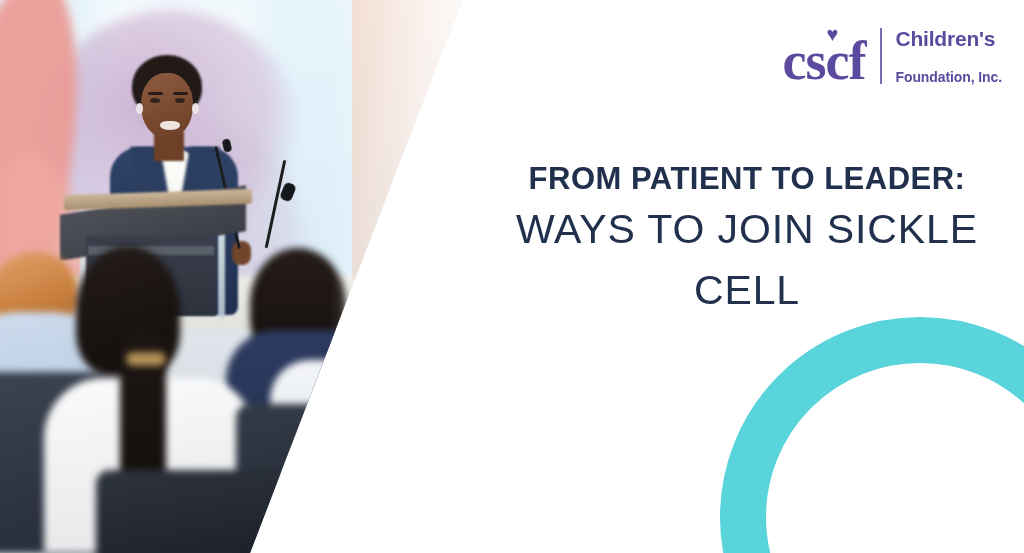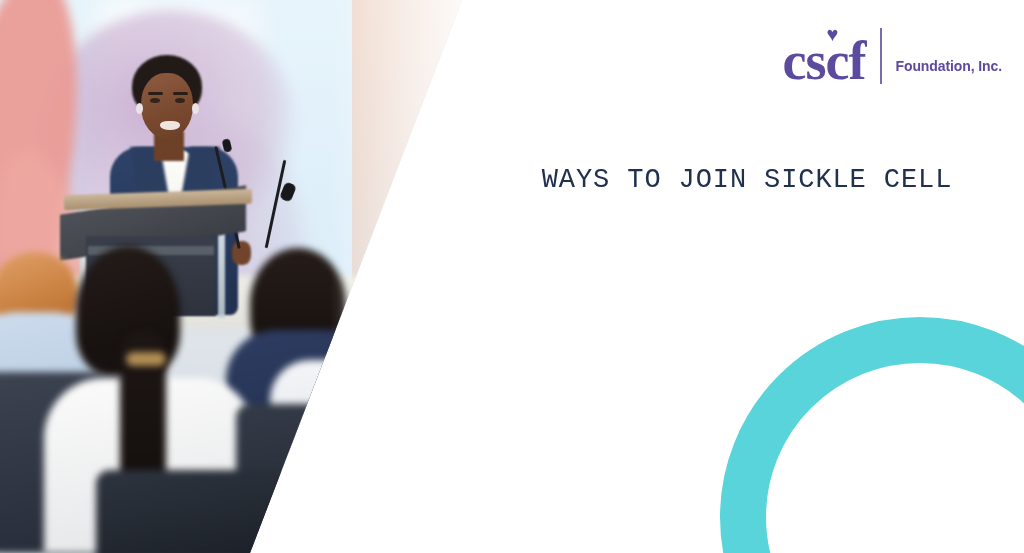--- a/index.html
+++ b/index.html
@@ -377,25 +377,24 @@
     text-align: center;
     color: #20304d;
   }
   .hl-1 {
     font-size: 31px;
     font-weight: bold;
     letter-spacing: .5px;
     line-height: 1.25;
   }
   .hl-2 {
-    font-size: 27px;
+    font-size: 41px;
     font-weight: 300;
     letter-spacing: .9px;
     line-height: 1.5;
-    font-family: Liberation Mono, monospace;
   }
   .hl-3 {
     font-size: 31px;
     font-weight: bold;
     letter-spacing: .5px;
     line-height: 1.35;
   }
 </style>
 </head>
 <body>
@@ -465,21 +464,23 @@
     <div class="teal-ring"></div>
   </div>
 
   <div class="logo">
     <div class="logo-mark">
       <span class="logo-heart">♥</span>
       <span>cscf</span>
     </div>
     <div class="logo-divider"></div>
     <div class="logo-words">
+      <div class="logo-line1">Children's</div>
       <div class="logo-line3">Foundation, Inc.</div>
     </div>
   </div>
 
   <div class="headline">
+    <div class="hl-1">FROM PATIENT TO LEADER:</div>
     <div class="hl-2">WAYS TO JOIN SICKLE CELL</div>
   </div>
 
 </div>
 
 </body></html>

